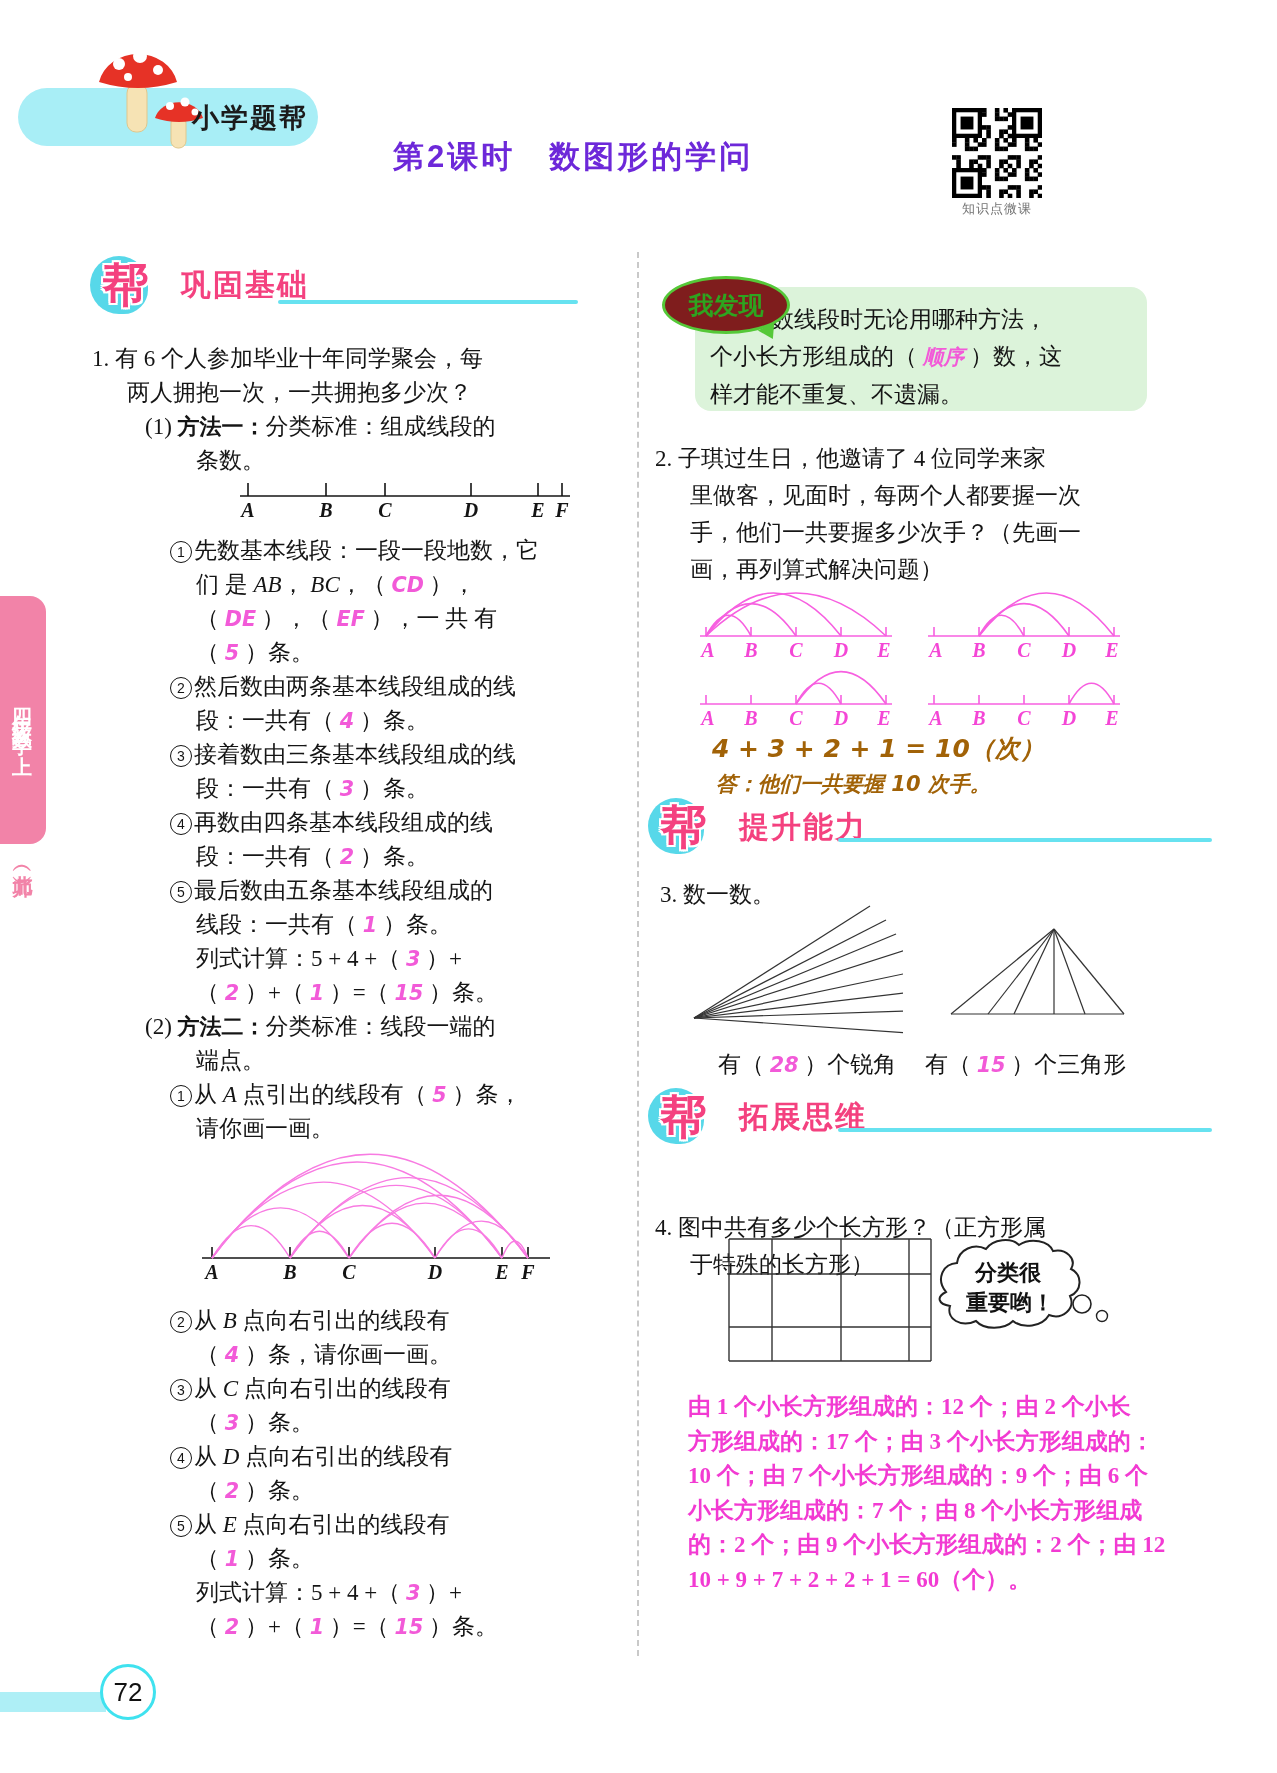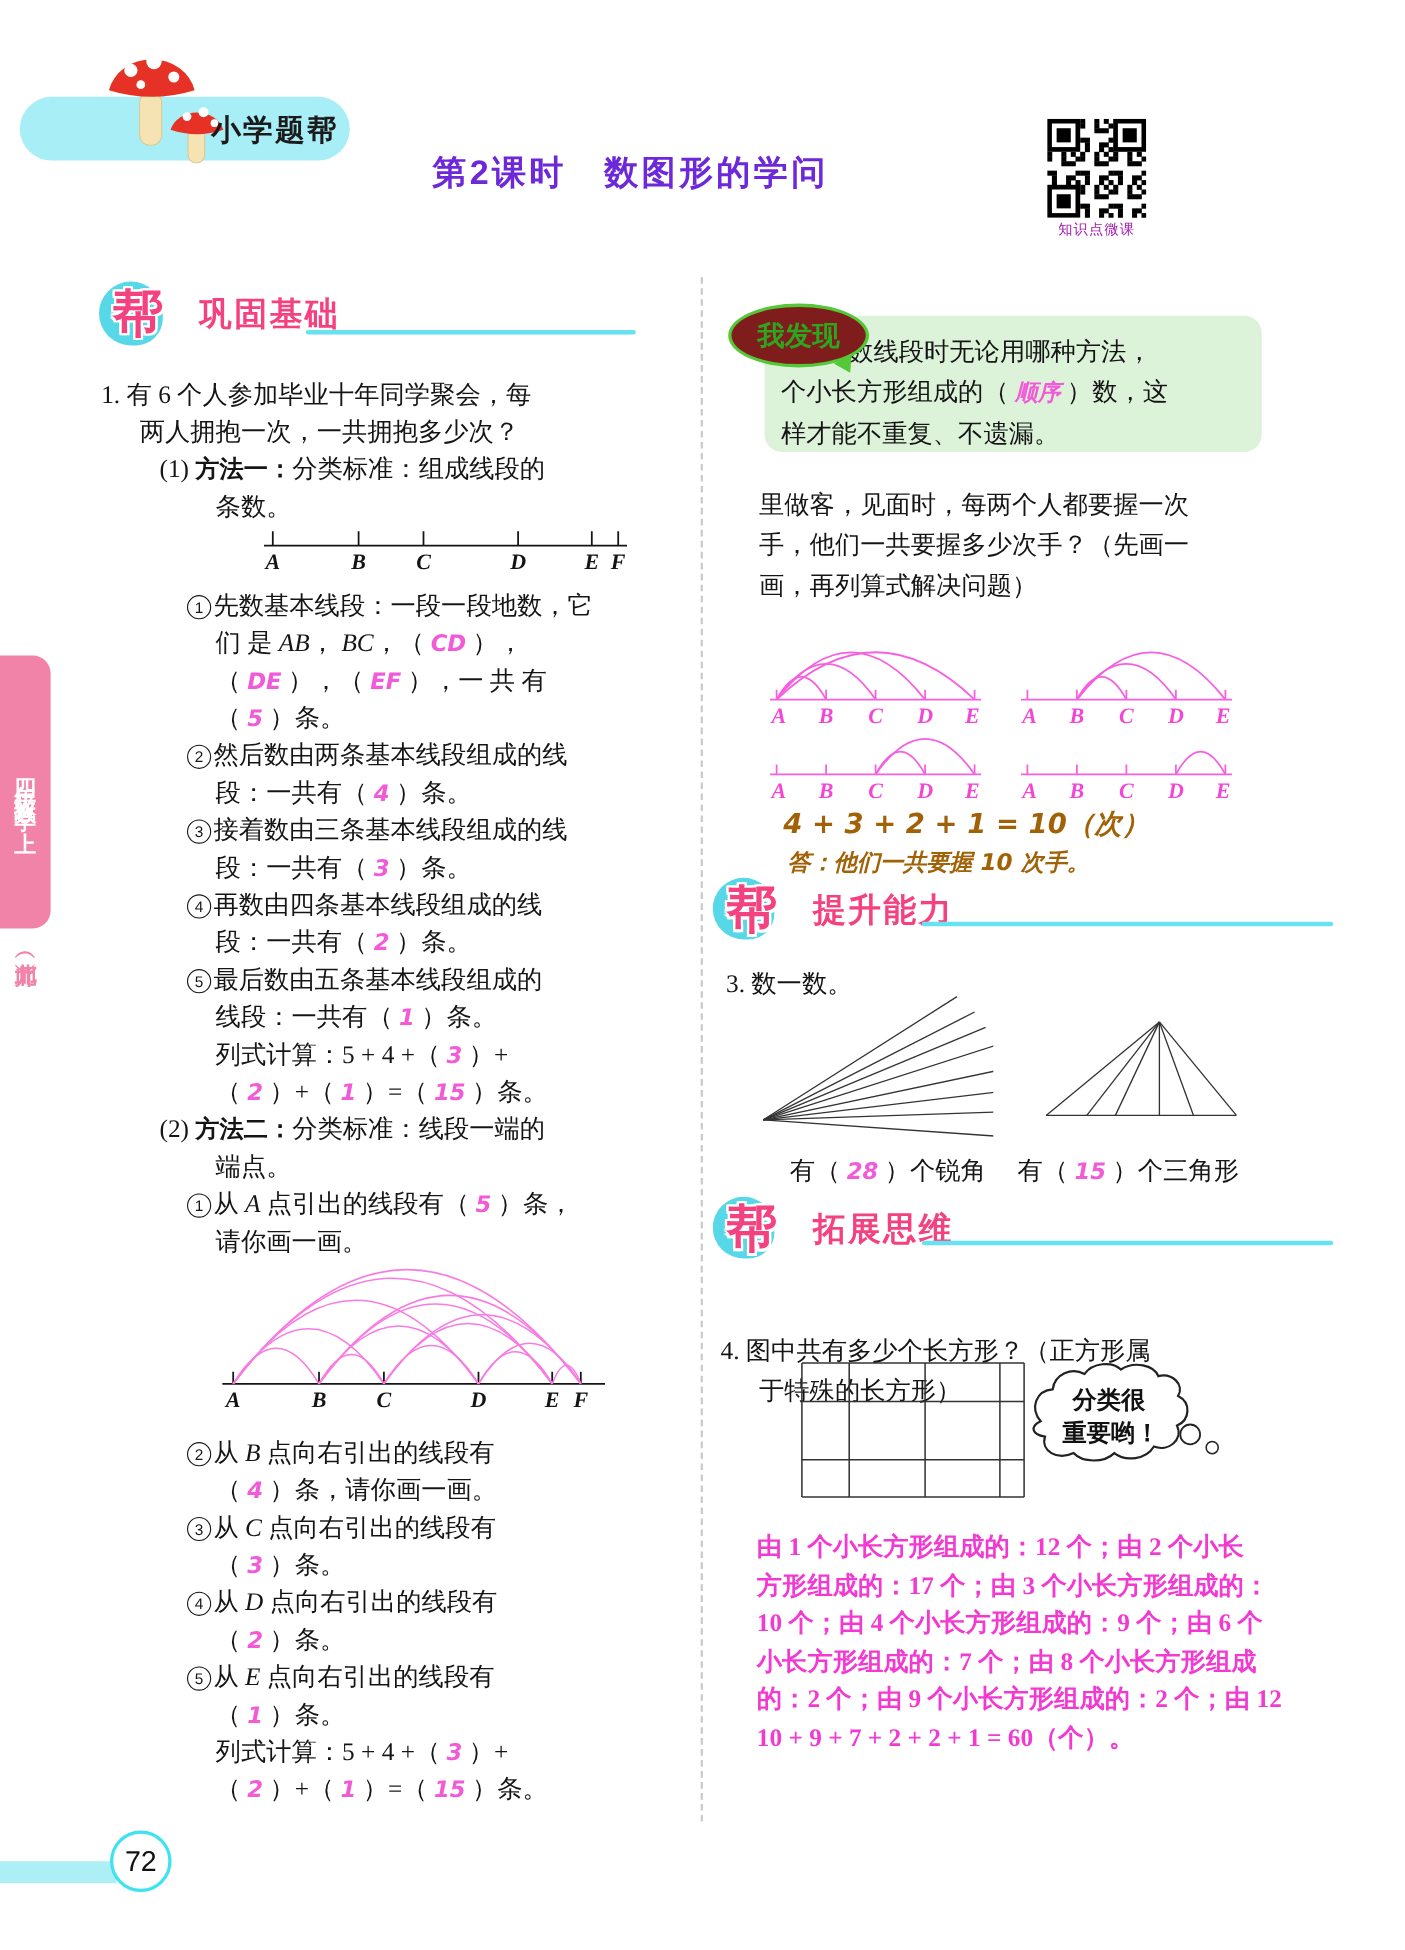--- a/index.html
+++ b/index.html
@@ -4,21 +4,21 @@
 <style>
   html,body{margin:0;padding:0;background:#ffffff;}
   body{width:1277px;height:1773px;position:relative;font-family:"Liberation Serif",serif;color:#151515;overflow:hidden;}
   .abs{position:absolute;}
 
   
   .logo-pill{left:18px;top:88px;width:300px;height:58px;background:#a8eef6;border-radius:30px;}
   .logo-text{left:192px;top:100px;font-family:"Liberation Sans",sans-serif;font-weight:bold;font-size:27px;color:#1b1b1b;letter-spacing:2px;}
   .page-title{left:393px;top:136px;font-family:"Liberation Sans",sans-serif;font-weight:bold;font-size:31px;color:#6d28d9;letter-spacing:3px;}
   .qr-wrap{left:952px;top:108px;width:90px;height:90px;background:#fff;}
-  .qr-caption{left:944px;top:200px;width:106px;text-align:center;font-size:13px;color:#a21caf;letter-spacing:1px;}
+  .qr-caption{left:944px;top:200px;width:106px;text-align:center;font-size:13px;color:#737373;letter-spacing:1px;}
 
   
   .sec{height:62px;}
   .sec .bubble{position:absolute;left:0;top:4px;width:58px;height:58px;background:#57d8e9;border-radius:50% 50% 42% 50%;}
   .sec .bang{position:absolute;left:12px;top:2px;font-family:"Liberation Sans",sans-serif;font-weight:bold;font-size:47px;color:#f4417f;
     text-shadow:-2px 0 #fff,2px 0 #fff,0 -2px #fff,0 2px #fff,-2px -2px #fff,2px 2px #fff,-2px 2px #fff,2px -2px #fff;}
   .sec .lbl{position:absolute;left:63px;top:13px;font-family:"Liberation Sans",sans-serif;font-weight:bold;font-size:30px;color:#f4417f;letter-spacing:2px;margin-left:28px;}
   .sec .rule{position:absolute;top:48px;height:4px;background:#67e2f0;border-radius:2px;}
 
   
@@ -266,21 +266,21 @@
       </svg></div><div class="tline" style="padding-left: 78px;"><span class="seg-c">2</span><span>从 </span><span class="seg-i">B</span><span> 点向右引出的线段有</span></div><div class="tline" style="padding-left: 104px;"><span>（ </span><span class="seg-a">4</span><span> ）条，请你画一画。</span></div><div class="tline" style="padding-left: 78px;"><span class="seg-c">3</span><span>从 </span><span class="seg-i">C</span><span> 点向右引出的线段有</span></div><div class="tline" style="padding-left: 104px;"><span>（ </span><span class="seg-a">3</span><span> ）条。</span></div><div class="tline" style="padding-left: 78px;"><span class="seg-c">4</span><span>从 </span><span class="seg-i">D</span><span> 点向右引出的线段有</span></div><div class="tline" style="padding-left: 104px;"><span>（ </span><span class="seg-a">2</span><span> ）条。</span></div><div class="tline" style="padding-left: 78px;"><span class="seg-c">5</span><span>从 </span><span class="seg-i">E</span><span> 点向右引出的线段有</span></div><div class="tline" style="padding-left: 104px;"><span>（ </span><span class="seg-a">1</span><span> ）条。</span></div><div class="tline" style="padding-left: 104px;"><span>列式计算：5 + 4 +（ </span><span class="seg-a">3</span><span> ）+</span></div><div class="tline" style="padding-left: 104px;"><span>（ </span><span class="seg-a">2</span><span> ）+（ </span><span class="seg-a">1</span><span> ）=（ </span><span class="seg-a">15</span><span> ）条。</span></div></div>
 
 <div class="abs disc-box">
   <div class="disc-line" style="padding:14px 0 0 76px;"><span>数线段时无论用哪种方法，</span></div>
   <div class="disc-line" style="padding-left:15px;"><span>个小长方形组成的（ </span><span class="seg-a">顺序</span><span> ）数，这</span></div>
   <div class="disc-line" style="padding-left:15px;"><span>样才能不重复、不遗漏。</span></div>
 </div>
 <div class="abs disc-tail"></div>
 <div class="abs disc-bubble">我发现</div>
 
-<div class="abs flow2" style="left:655px;top:440px;width:560px;"><div class="tline" style="padding-left: 35px;"><span>里做客，见面时，每两个人都要握一次</span></div><div class="tline" style="padding-left: 35px;"><span>手，他们一共要握多少次手？（先画一</span></div><div class="tline" style="padding-left: 35px;"><span>画，再列算式解决问题）</span></div></div>
+<div class="abs flow2" style="left:655px;top:440px;width:560px;"><div class="tline" style="padding-left: 0px;"><span>2. 子琪过生日，他邀请了 4 位同学来家</span></div><div class="tline" style="padding-left: 35px;"><span>里做客，见面时，每两个人都要握一次</span></div><div class="tline" style="padding-left: 35px;"><span>手，他们一共要握多少次手？（先画一</span></div><div class="tline" style="padding-left: 35px;"><span>画，再列算式解决问题）</span></div></div>
 <div class="abs" style="left:700px;top:588px;"><svg width="192" height="70">
       <line x1="0" y1="48" x2="192" y2="48" stroke="#f75fe0" stroke-width="1.6"></line>
       <line x1="6" y1="39" x2="6" y2="48" stroke="#f75fe0" stroke-width="1.6"></line>
       <text x="8" y="69" text-anchor="middle" fill="#f446d6" font-size="20" font-style="italic" font-weight="bold" font-family="&quot;Liberation Serif&quot;,serif">A</text>
       <line x1="51" y1="39" x2="51" y2="48" stroke="#f75fe0" stroke-width="1.6"></line>
       <text x="51" y="69" text-anchor="middle" fill="#f446d6" font-size="20" font-style="italic" font-weight="bold" font-family="&quot;Liberation Serif&quot;,serif">B</text>
       <line x1="96" y1="39" x2="96" y2="48" stroke="#f75fe0" stroke-width="1.6"></line>
       <text x="96" y="69" text-anchor="middle" fill="#f446d6" font-size="20" font-style="italic" font-weight="bold" font-family="&quot;Liberation Serif&quot;,serif">C</text>
       <line x1="141" y1="39" x2="141" y2="48" stroke="#f75fe0" stroke-width="1.6"></line>
       <text x="141" y="69" text-anchor="middle" fill="#f446d6" font-size="20" font-style="italic" font-weight="bold" font-family="&quot;Liberation Serif&quot;,serif">D</text>
@@ -375,13 +375,13 @@
     </svg></div>
 
 <svg class="abs" style="left:930px;top:1236px;" width="185" height="110">
   <path d="M 16 56 C 6 44 12 28 27 27 C 29 13 44 7 56 13 C 63 3 81 1 89 9 C 101 1 119 5 123 15 C 136 12 147 23 141 33 C 153 39 152 55 140 60 C 146 73 132 84 119 79 C 112 91 93 93 83 85 C 74 94 54 94 46 85 C 31 92 16 83 20 70 C 8 68 6 61 16 56 Z" fill="#ffffff" stroke="#222" stroke-width="2"></path>
   <text id="cloud-t1" x="78" y="44" text-anchor="middle" font-size="22" class="cloud-text" fill="#111">分类很</text>
   <text id="cloud-t2" x="80" y="74" text-anchor="middle" font-size="22" class="cloud-text" fill="#111">重要哟！</text>
   <circle cx="152" cy="68" r="9" fill="#fff" stroke="#222" stroke-width="1.6"></circle>
   <circle cx="172" cy="80" r="5.5" fill="#fff" stroke="#222" stroke-width="1.4"></circle>
 </svg>
 
-<div class="abs pink-par" style="left:688px;top:1390px;width:528px;"><div>由 1 个小长方形组成的：12 个；由 2 个小长</div><div>方形组成的：17 个；由 3 个小长方形组成的：</div><div>10 个；由 4 个小长方形组成的：9 个；由 6 个</div><div>小长方形组成的：7 个；由 8 个小长方形组成</div><div>的：2 个；由 9 个小长方形组成的：2 个；由 12</div><div>10 + 9 + 7 + 2 + 2 + 1 = 60（个）。</div></div>
+<div class="abs pink-par" style="left:688px;top:1390px;width:528px;"><div>由 1 个小长方形组成的：12 个；由 2 个小长</div><div>方形组成的：17 个；由 3 个小长方形组成的：</div><div>10 个；由 7 个小长方形组成的：9 个；由 6 个</div><div>小长方形组成的：7 个；由 8 个小长方形组成</div><div>的：2 个；由 9 个小长方形组成的：2 个；由 12</div><div>10 + 9 + 7 + 2 + 2 + 1 = 60（个）。</div></div>
 
 </body></html>

